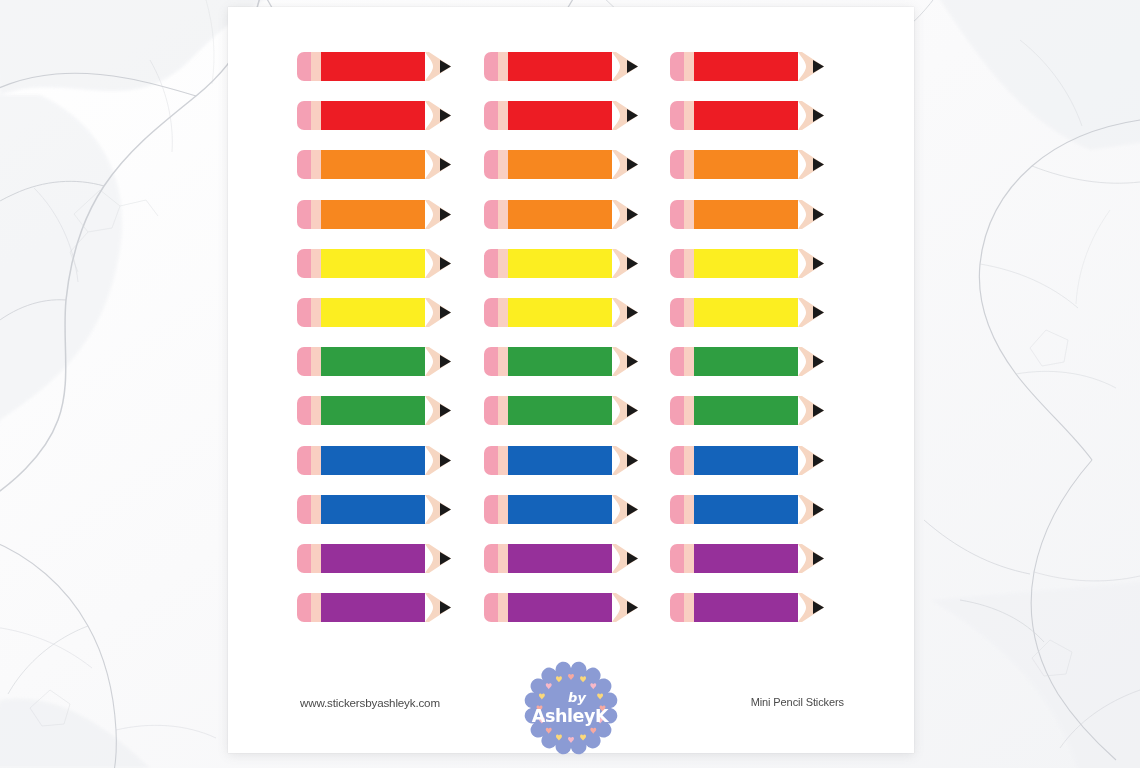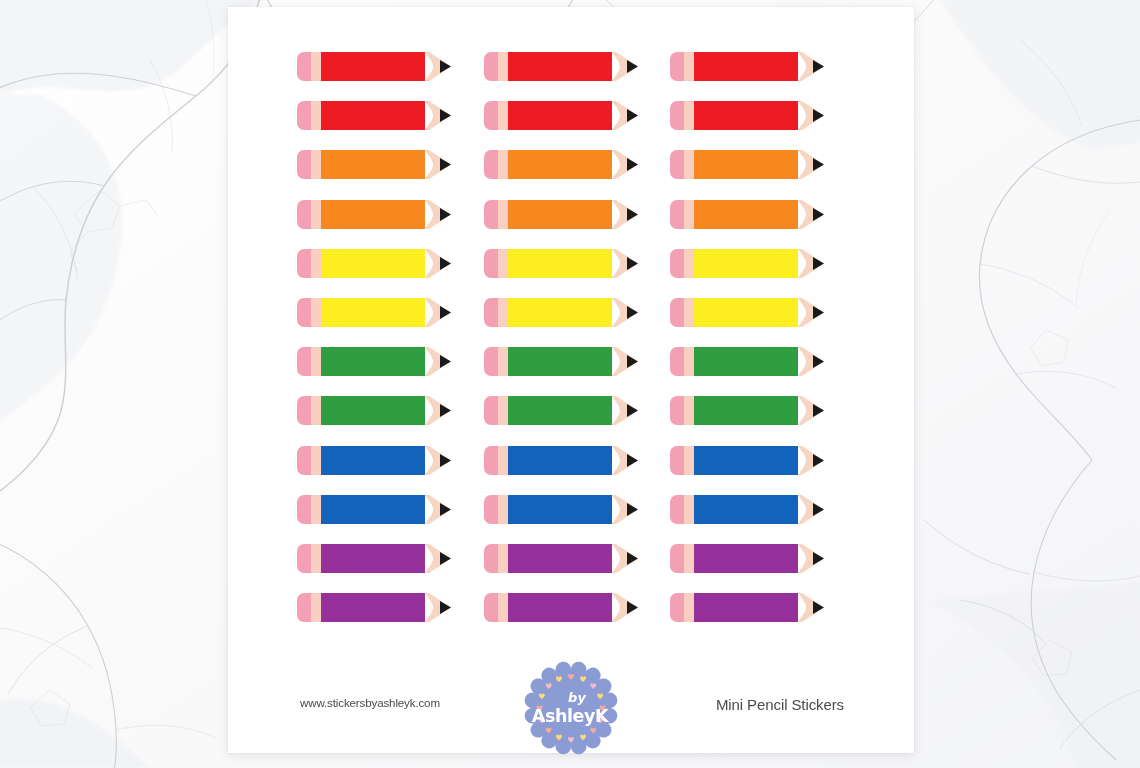--- a/index.html
+++ b/index.html
@@ -57,21 +57,21 @@
     position: absolute;
     left: 72px; top: 44px;
     font-size: 11.6px;
     color: #4a4a4a;
     letter-spacing: -0.15px;
     white-space: nowrap;
   }
   #product-name {
     position: absolute;
     right: 70px; top: 44px;
-    font-size: 15px;
+    font-size: 11px;
     color: #4a4a4a;
     letter-spacing: -0.1px;
     white-space: nowrap;
   }
   #brand-badge {
     position: absolute;
     left: 50%; top: 8px;
     transform: translateX(-50%);
     width: 96px; height: 96px;
   }

